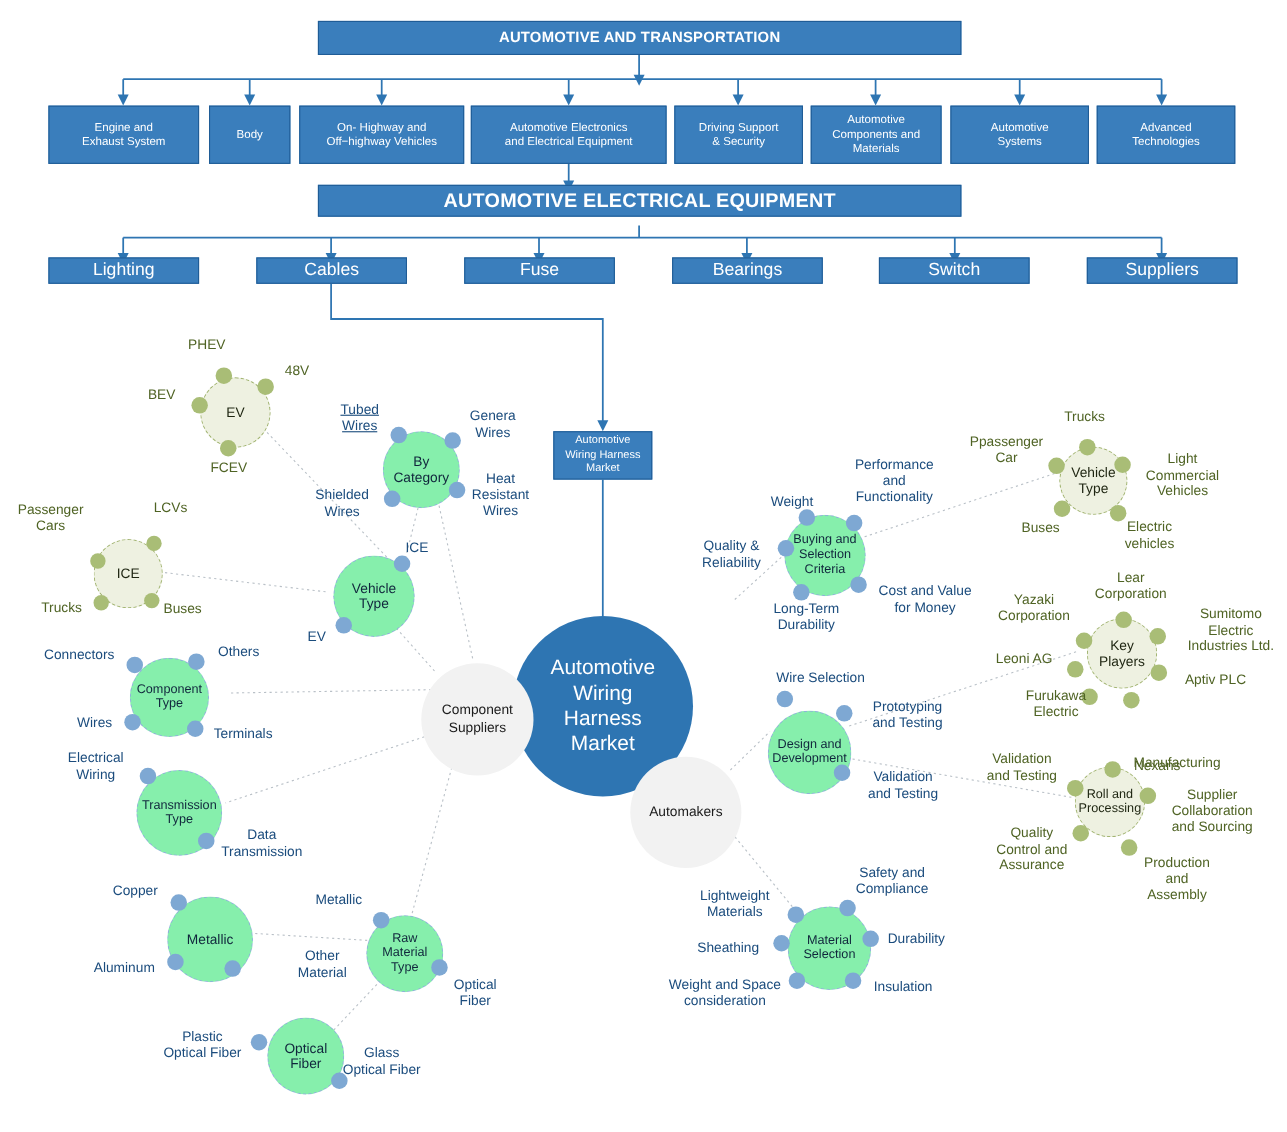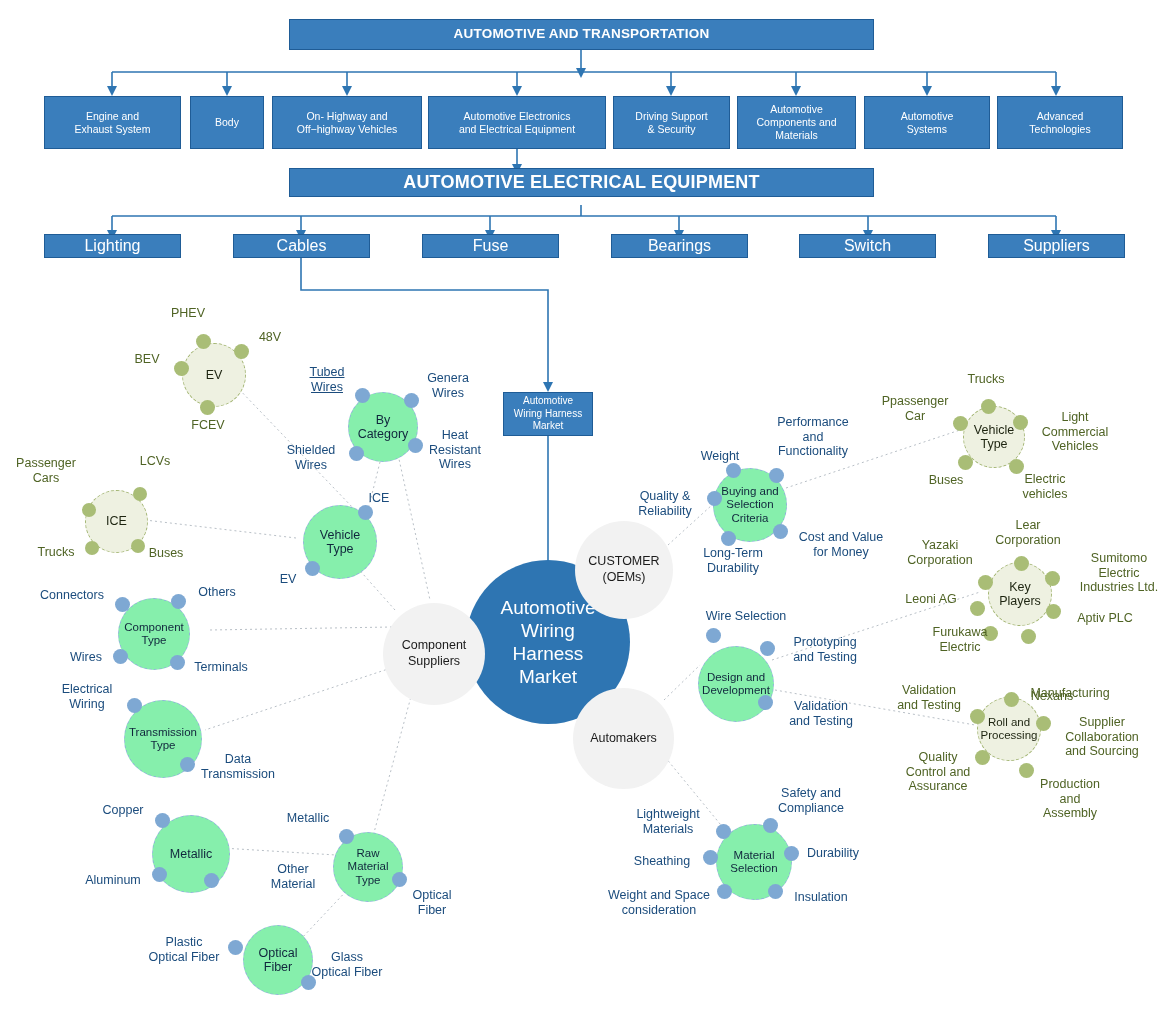--- a/index.html
+++ b/index.html
@@ -167,23 +167,20 @@
   <div class="bar market" style="left:503px;top:392px;width:90px;height:44px;">
     <span class="ml">Automotive<br>Wiring Harness<br>Market</span>
   </div>
 
   <div class="hub center" style="left:466px;top:560px;width:164px;height:164px;">
     <span class="ml">Automotive<br>Wiring<br>Harness<br>Market</span>
   </div>
   <div class="hub grey" style="left:383px;top:603px;width:102px;height:102px;">
     <span class="ml">Component<br>Suppliers</span>
   </div>
-  <div class="hub grey" style="left:575px;top:521px;width:98px;height:98px;">
-    <span class="ml">CUSTOMER<br>(OEMs)</span>
-  </div>
   <div class="hub grey" style="left:573px;top:688px;width:101px;height:101px;">
     <span class="ml">Automakers</span>
   </div>
 
   <div class="node green" style="left:182px;top:343px;width:64px;height:64px;">
     <span class="ml">EV</span>
   </div>
   <div class="dot green" style="left:196px;top:334px;width:15px;height:15px;"></div>
   <div class="dot green" style="left:234px;top:344px;width:15px;height:15px;"></div>
   <div class="dot green" style="left:174px;top:361px;width:15px;height:15px;"></div>

